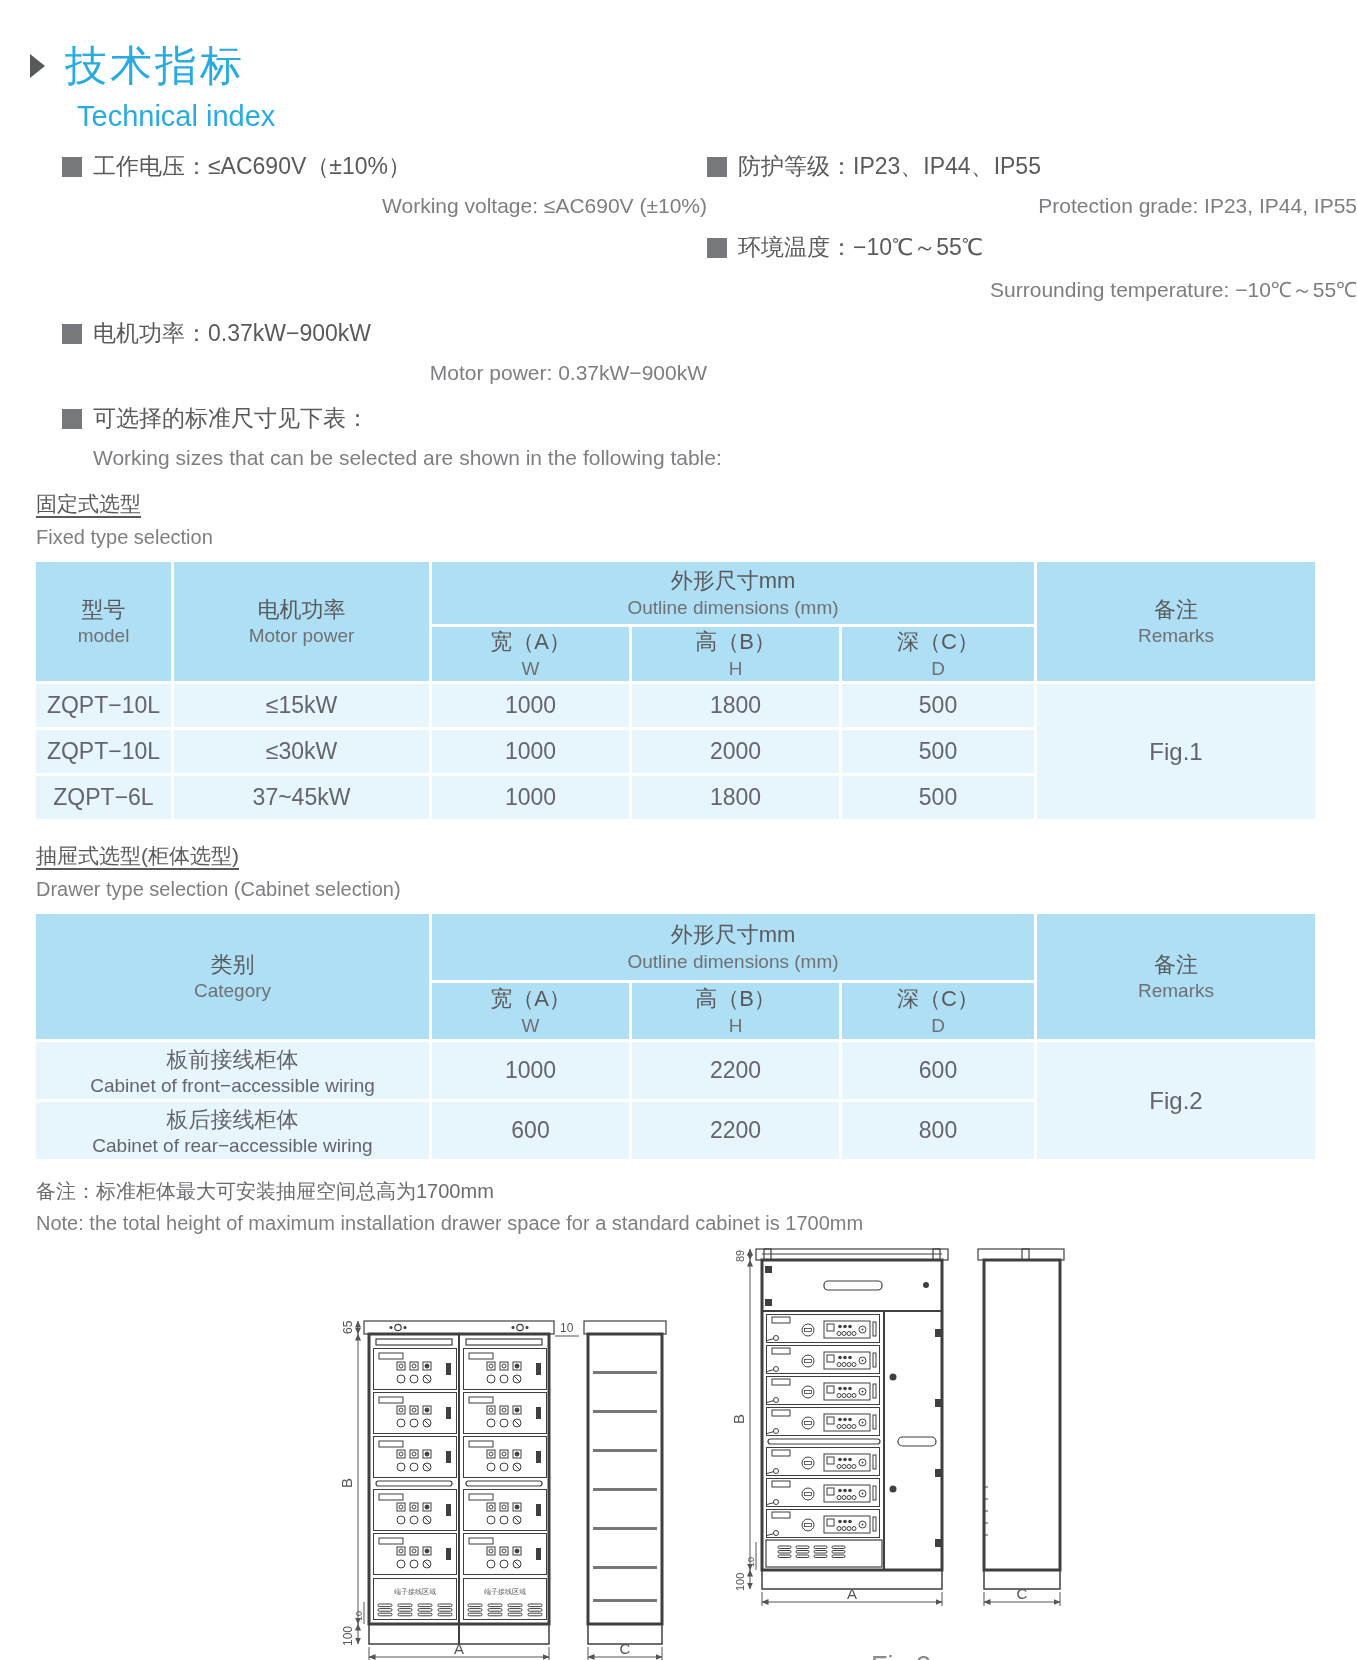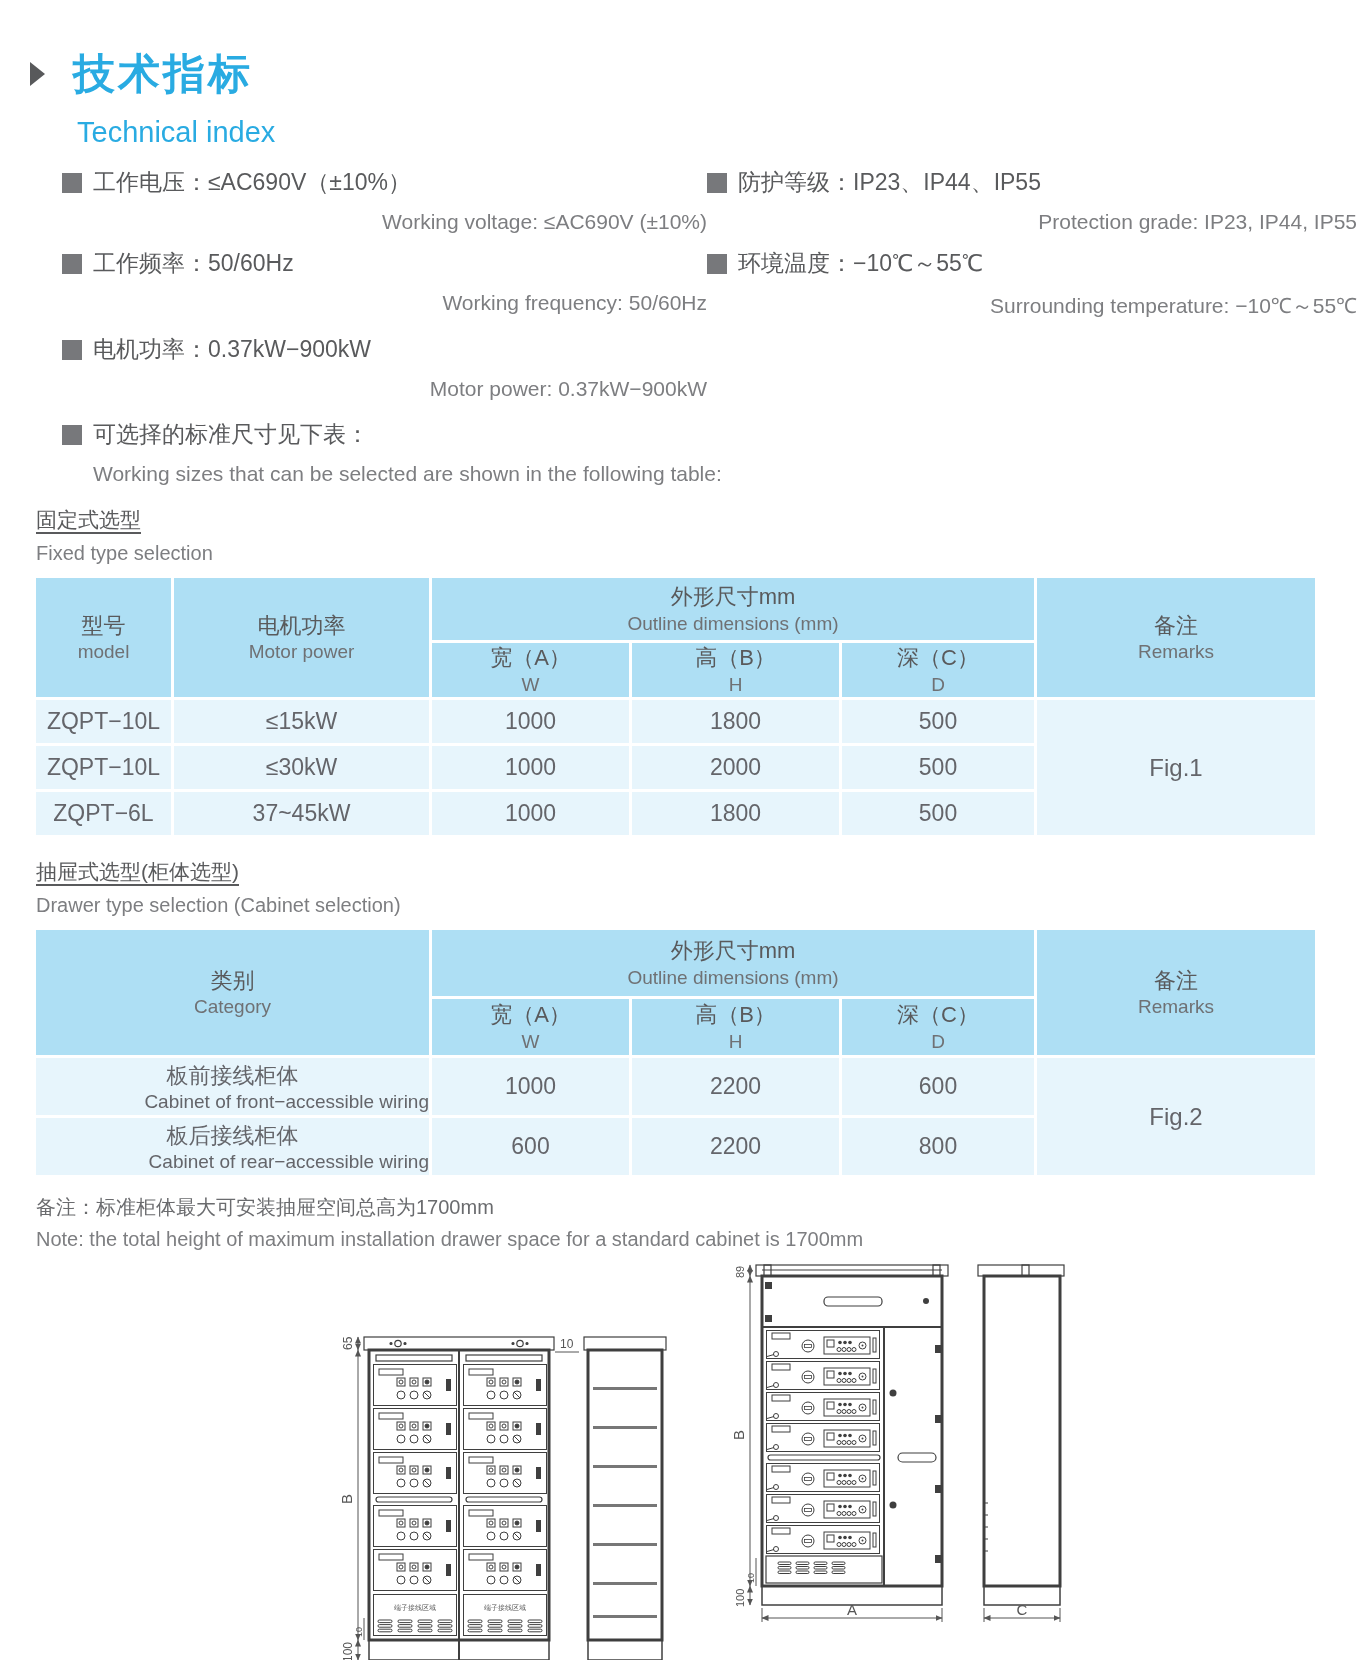--- a/index.html
+++ b/index.html
@@ -4,21 +4,21 @@
 <style>
   * { box-sizing: border-box; }
   html,body { margin:0; padding:0; background:#fff; }
   body { font-family:"Liberation Sans", sans-serif; color:#6d6e71; }
   .page { position:relative; width:1357px; height:1660px; background:#fff; overflow:hidden; }
 
   
   .header { padding:34px 0 0 30px; }
   .title-row { display:flex; align-items:center; gap:16px; }
   .arrow { width:0; height:0; border-left:15px solid #58595b; border-top:12px solid transparent; border-bottom:12px solid transparent; }
-  .page-title { margin:12px; font-size:42px; font-weight:bold; color:#29abe2; letter-spacing:3px; }
+  .page-title { margin:4px; font-size:42px; font-weight:normal; color:#29abe2; letter-spacing:3px; }
   .page-subtitle { margin:2px 0 0 47px; font-size:29px; color:#29abe2; }
 
   
   .specs { margin:18px 0 0 62px; display:grid; grid-template-columns:645px auto;text-align:right; }
   .g-l0{grid-column:1;grid-row:1} .g-r0{grid-column:2;grid-row:1}
   .g-l1{grid-column:1;grid-row:2} .g-r1{grid-column:2;grid-row:2}
   .g-l2{grid-column:1;grid-row:3}
   .spec { margin-bottom:14px; }
   .spec-cn { display:flex; align-items:center; gap:11px; font-size:23px; color:#595a5c; }
   .bullet { width:20px; height:20px; background:#77787b; flex:none; }
@@ -35,21 +35,21 @@
   td { text-align:center; vertical-align:middle; padding:0; }
   .th { background:#aedff4; color:#595a5c; }
   .td { background:#e7f5fc; color:#64656a; font-size:23px; }
   .cn { font-size:22px; line-height:1.35; }
   .en { font-size:19px; color:#6f7174; line-height:1.3; }
   .t1 .h-main { height:62px; } .t1 .h-sub { height:52px; }
   .t1 .r-data { height:43px; }
   .t2 .h-main { height:66px; } .t2 .h-sub { height:56px; }
   .t2 .r-data { height:57px; }
   .remarks-data { font-size:24px; color:#64656a; }
-  .cat-cn { font-size:22px; } .cat-en { font-size:19px;text-align:right; }
+  .cat-cn { font-size:22px; } .cat-en { font-size:19px; }
 
   
   .note { margin:16px 0 0 36px; }
   .note-cn { font-size:20px; color:#6a6b6e; }
   .note-en { font-size:20px; color:#7d7e81; margin-top:7px; }
 
   
   .figures { position:relative; height:505px; margin-top:2px; }
   .fig { position:absolute; }
   .fig1 { left:336px; top:66px; }
@@ -80,27 +80,20 @@
           <span>工作电压：≤AC690V（±10%）</span>
         </div>
       <div class="spec-en">Working voltage: ≤AC690V (±10%)</div>
     </div>
     <div class="spec g-r0">
       <div class="spec-cn">
           <span class="bullet"></span>
           <span>防护等级：IP23、IP44、IP55</span>
         </div>
       <div class="spec-en">Protection grade: IP23, IP44, IP55</div>
-    </div>
-    <div class="spec g-l1">
-      <div class="spec-cn">
-          <span class="bullet"></span>
-          <span>工作频率：50/60Hz</span>
-        </div>
-      <div class="spec-en">Working frequency: 50/60Hz</div>
     </div>
     <div class="spec g-r1">
       <div class="spec-cn">
           <span class="bullet"></span>
           <span>环境温度：−10℃～55℃</span>
         </div>
       <div class="spec-en">Surrounding temperature: −10℃～55℃</div>
     </div>
     <div class="spec g-l2">
       <div class="spec-cn">

